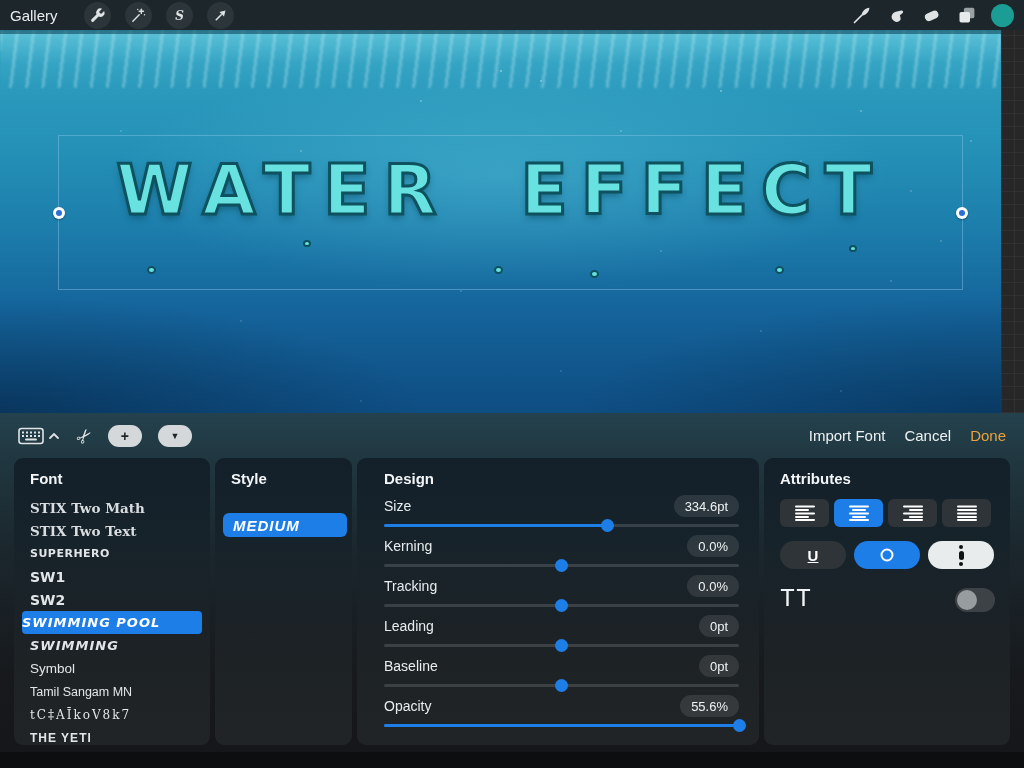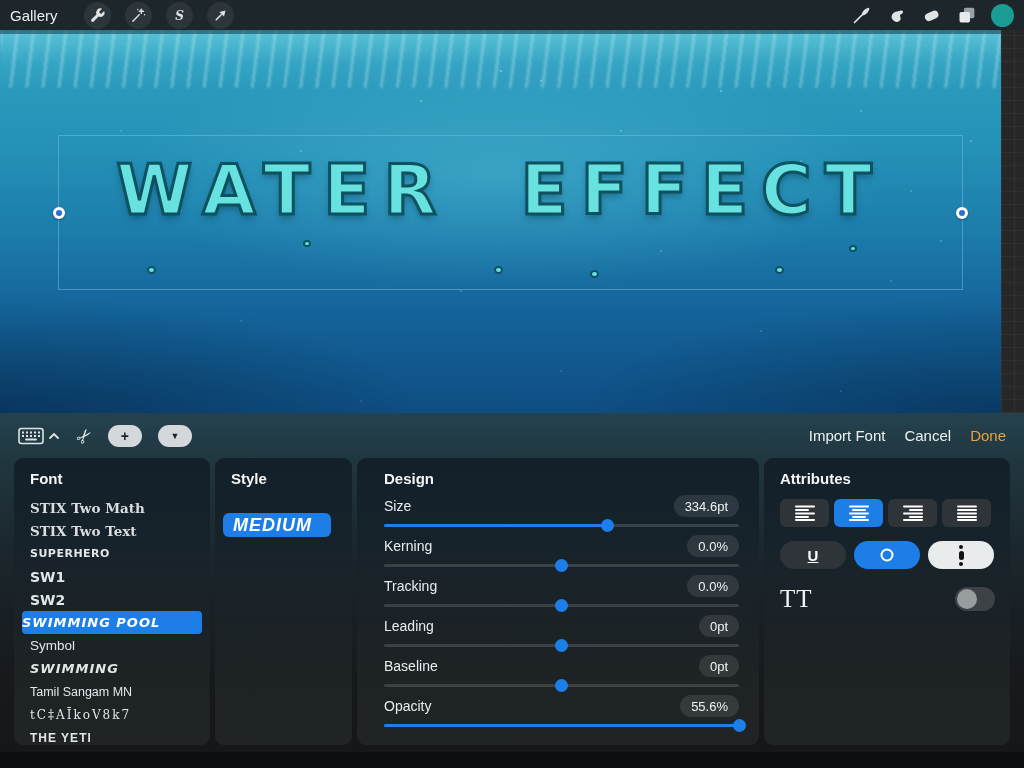--- a/index.html
+++ b/index.html
@@ -86,22 +86,22 @@
   .f-super { font-family:"DejaVu Sans", sans-serif; font-weight:bold; font-size:11px; letter-spacing:.5px; }
   .f-sw    { font-family:"DejaVu Sans", sans-serif; font-weight:bold; font-size:14px; }
   .f-water { font-family:"DejaVu Sans", sans-serif; font-weight:bold; font-size:13px; font-style:italic; letter-spacing:1px; }
   .f-plain { font-size:13.5px; }
   .f-glyph { font-family:"DejaVu Serif", serif; font-size:12px; letter-spacing:2px; }
   .f-yeti  { font-weight:bold; font-size:12px; letter-spacing:1px; }
 
   
   .card-style { width:137px; padding:12px 8px 0 8px; }
   .card-style .card-title { padding-left:8px; margin-bottom:26px; }
-  .style-pill { width:108px; height:24px; background:#1d7ee8; border-radius:6px; color:#fff;
-    display:flex; align-items:center; padding-left:10px; font-weight:bold; font-style:italic; font-size:18px; letter-spacing:1px; }
+  .style-pill { width:124px; height:24px; background:#1d7ee8; border-radius:6px; color:#fff;
+    display:flex; align-items:center; padding-left:10px; font-weight:bold; font-style:italic; font-size:15px; letter-spacing:1px; }
 
   
   .card-design { width:402px; padding:12px 20px 0 27px; }
   .card-design .card-title { margin-bottom:6px; }
   .slider-row { height:40px; position:relative; }
   .slider-top { display:flex; align-items:center; justify-content:space-between; height:26px; }
   .slider-label { color:#e9edef; font-size:14px; }
   .value-pill { background:rgba(255,255,255,0.10); color:#f0f3f4; font-size:13px; border-radius:11px;
     height:22px; display:flex; align-items:center; padding:0 11px; }
   .track { position:relative; margin-top:5px; height:3px; border-radius:2px; background:rgba(255,255,255,0.14); }
@@ -116,21 +116,21 @@
   .attr-btn.selected { background:#1d7ee8; }
   .format-row { display:flex; gap:8px; margin-top:14px; }
   .fmt-btn { width:66px; height:28px; border-radius:14px; background:#2e3438; display:flex; align-items:center; justify-content:center; }
   .fmt-btn.selected { background:#1d7ee8; }
   .fmt-btn.white { background:#e9eced; }
   .u-label { color:#fff; font-size:15px; font-weight:bold; text-decoration:underline; }
   .vt-glyph { display:flex; flex-direction:column; align-items:center; gap:2px; }
   .vt-dot { width:4px; height:4px; border-radius:50%; background:#101314; }
   .vt-bar { width:5px; height:9px; border-radius:3px; background:#101314; }
   .tt-row { display:flex; align-items:center; margin-top:16px; }
-  .tt-label { font-family:Liberation Serif, serif; color:#f0f3f4; font-size:25px; letter-spacing:1px; }
+  .tt-label { font-family:Liberation Mono, monospace; color:#f0f3f4; font-size:25px; letter-spacing:1px; }
   .toggle { margin-left:auto; width:40px; height:24px; border-radius:12px; background:#3d4246; position:relative; }
   .toggle-knob { position:absolute; left:2px; top:2px; width:20px; height:20px; border-radius:50%; background:#979c9f; }
 
   .bottom-bar { position:absolute; left:0; bottom:0; width:1024px; height:16px; background:#0c0e0f; }
 
   svg { display:block; }
 </style>
 </head>
 <body>
 
@@ -269,22 +269,22 @@
     <div class="panel-body">
 
       <div class="card card-font">
         <div class="card-title">Font</div>
         <div class="font-row f-serif">STIX Two Math</div>
         <div class="font-row f-serif">STIX Two Text</div>
         <div class="font-row f-super">SUPERHERO</div>
         <div class="font-row f-sw">SW1</div>
         <div class="font-row f-sw">SW2</div>
         <div class="font-row f-water selected">SWIMMING POOL</div>
+        <div class="font-row f-water">SWIMMING</div>
         <div class="font-row f-plain">Symbol</div>
-        <div class="font-row f-water">SWIMMING</div>
         <div class="font-row f-plain" style="font-size:12.5px;">Tamil Sangam MN</div>
         <div class="font-row f-glyph">tC‡AĪkoV8k7</div>
         <div class="font-row f-yeti">THE YETI</div>
       </div>
 
       <div class="card card-style">
         <div class="card-title">Style</div>
         <div class="style-pill">MEDIUM</div>
       </div>
 

